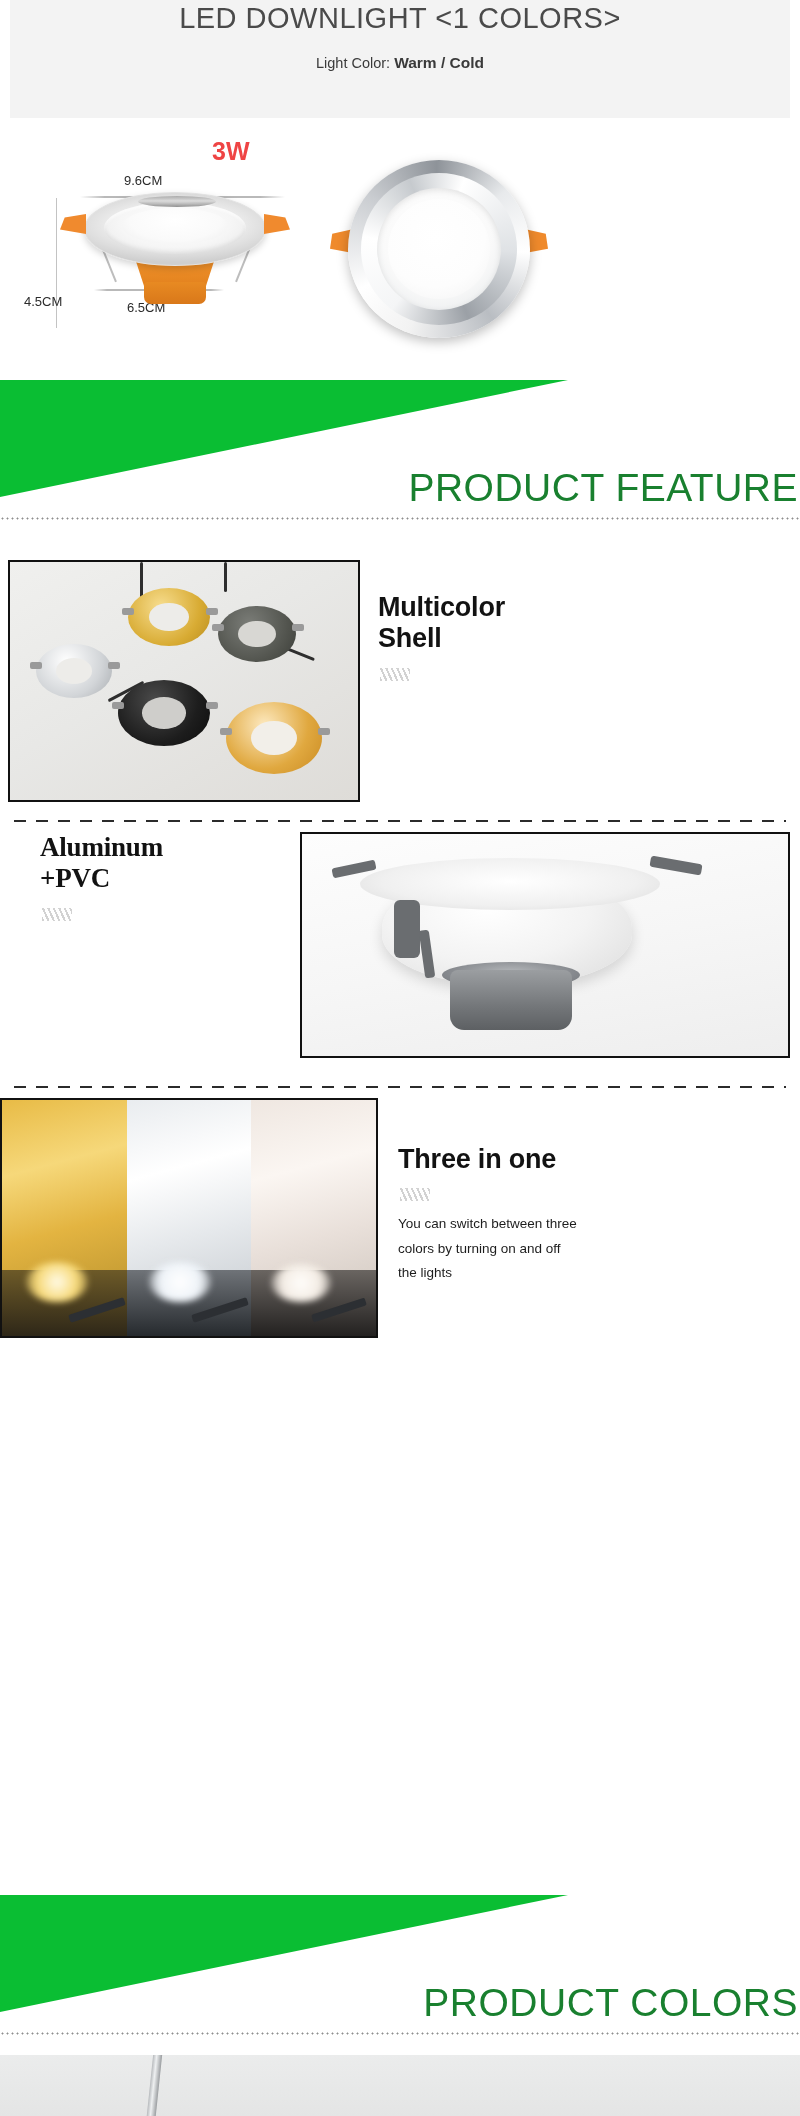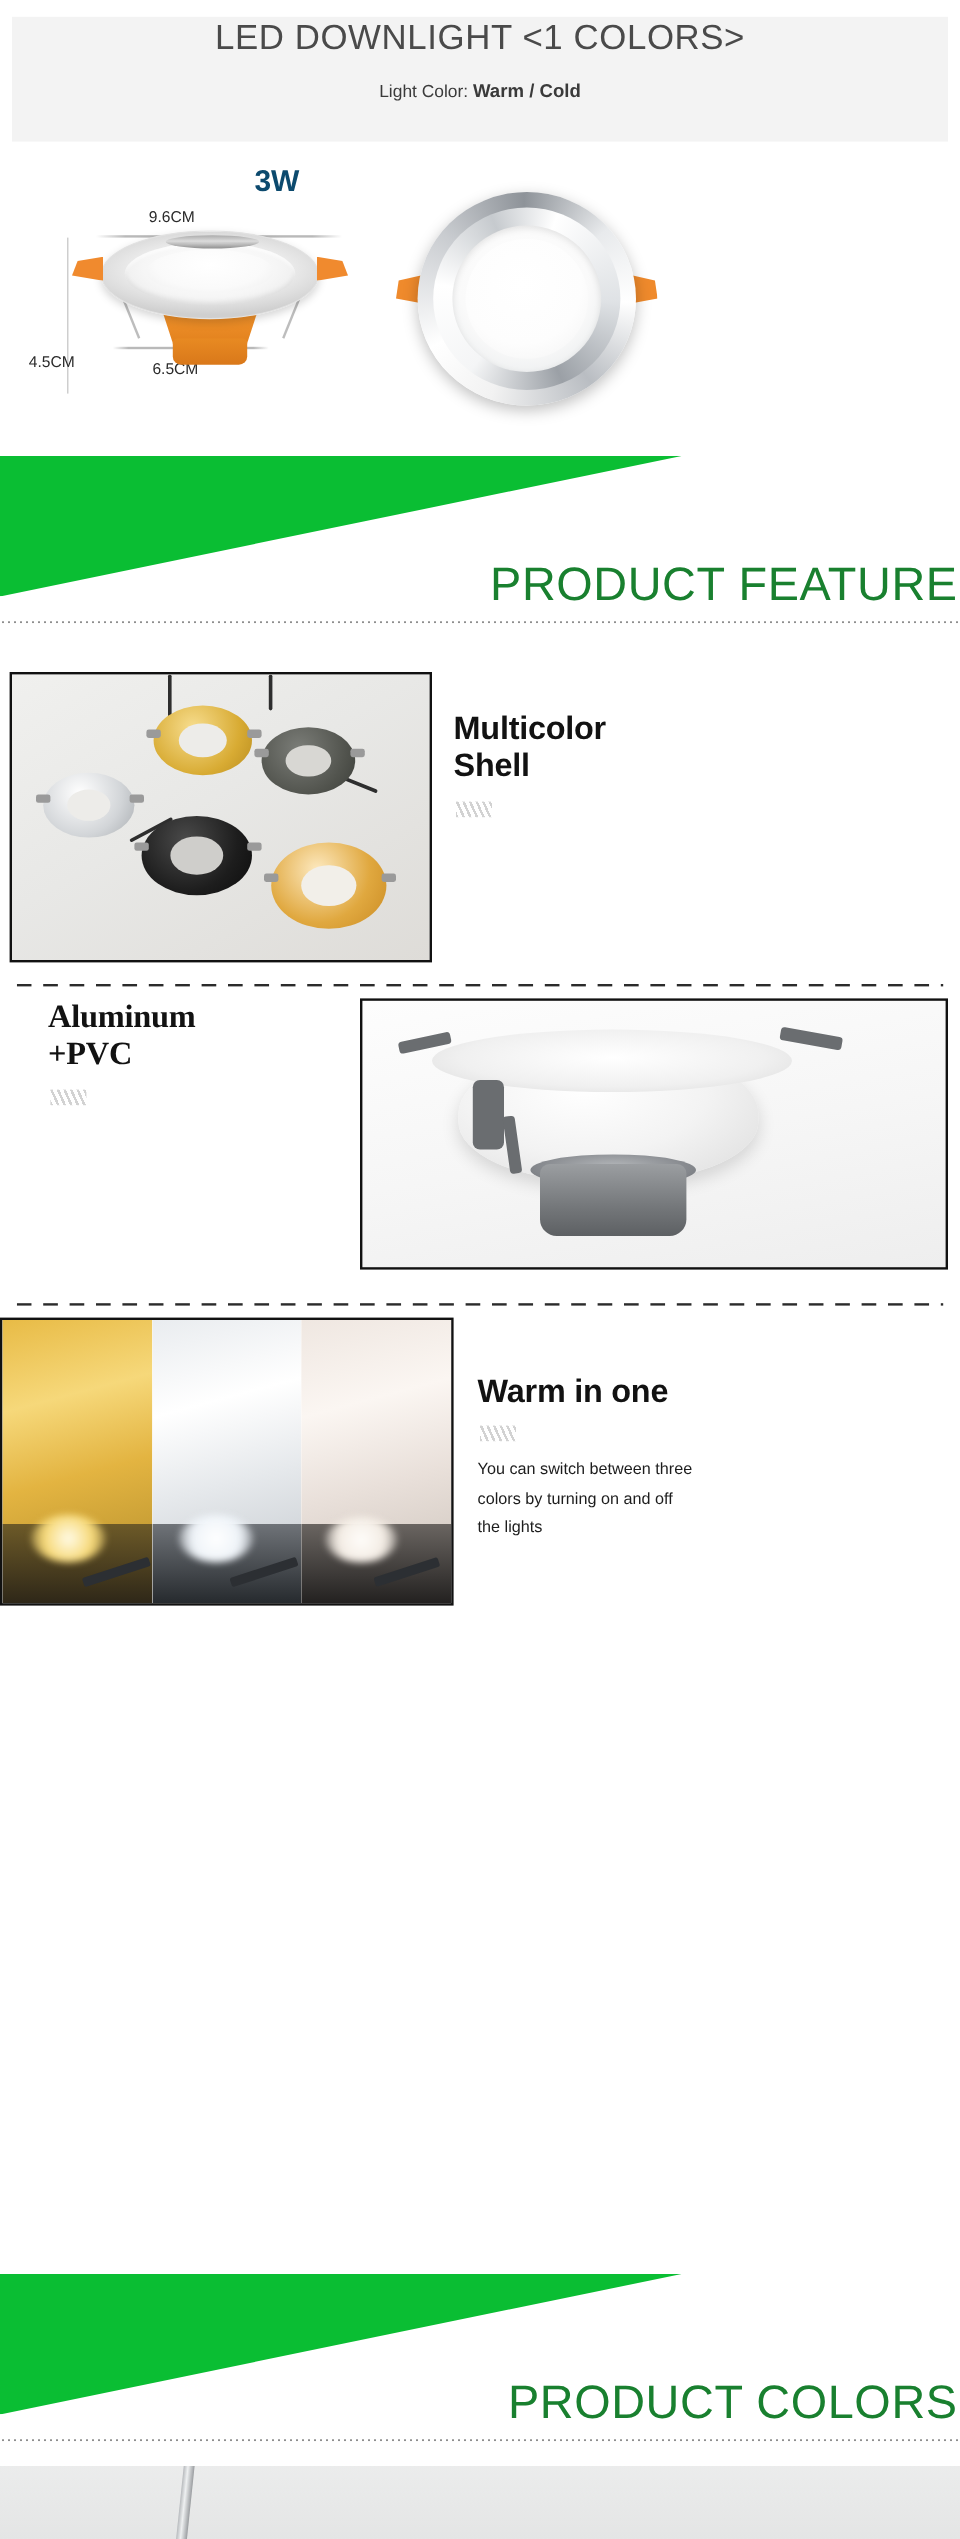--- a/index.html
+++ b/index.html
@@ -7,41 +7,40 @@
     width: 800px;
     background: #ffffff;
     font-family: "Liberation Sans", sans-serif;
   }
   body { width: 800px; height: 2116px; position: relative; overflow: hidden; }
 
   
   .spec-header {
     position: absolute; left: 10px; top: 0; width: 780px; height: 118px;
     background: #f3f3f3;
-    margin-top: 14px;
   }
   .spec-title {
     text-align: center; font-size: 29px; color: #4a4a4a;
     letter-spacing: 0.5px; padding-top: 2px; font-weight: 400;
     font-family: "Liberation Sans", sans-serif;
   }
   .spec-row {
     display: flex; justify-content: center; gap: 96px;
     margin-top: 17px; font-size: 14.5px; color: #3a3a3a;
   }
   .spec-light {
     text-align: center; margin-top: 19px; font-size: 14.5px; color: #3a3a3a;
   }
   .spec-light .u { font-weight: bold; font-size: 15.5px; }
 
   
   .diagram { position: absolute; left: 0; top: 118px; width: 800px; height: 262px; background:#fff; }
   .watt {
     position: absolute; left: 212px; top: 19px;
-    font-size: 25px; font-weight: bold; color: #0c4a6e; text-align: center;
+    font-size: 25px; font-weight: bold; color: #ef4444; text-align: center;
   }
   .dim-top-label { position: absolute; left: 124px; top: 55px; font-size: 13px; color:#2b2b2b; }
   .dim-top-line {
     position: absolute; left: 80px; top: 78px; width: 205px; height: 2px;
     background: linear-gradient(to right,#fff,#b9b9b9 12%,#b9b9b9 88%,#fff);
   }
   .dim-left-line { position: absolute; left: 56px; top: 80px; width: 1px; height: 130px; background:#c3c3c3; }
   .dim-left-label { position: absolute; left: 24px; top: 176px; font-size: 13px; color:#2b2b2b; }
   .dim-bot-line {
     position: absolute; left: 94px; top: 171px; width: 130px; height: 2px;
@@ -367,21 +366,21 @@
     <div class="pane pw3">
       <div class="wall"></div>
       <div class="desk"></div>
       <div class="lamp-glow" style="left:20px; bottom:34px; width:60px; height:38px; background:radial-gradient(circle,#fffdfa,#f3ece4 55%,rgba(230,222,212,0) 100%);"></div>
       <div class="lamp-arm" style="left:60px; bottom:22px; width:56px; height:8px; transform:rotate(-18deg);"></div>
     </div>
   </div>
 
   <div class="ftext" style="left:398px; top:46px; width:380px;">
     <div class="fh">
-      <span>Warm in one</span>
+      <span>Three in one</span>
     </div>
     <div class="hatch"></div>
     <div class="fb">
       <span>You can switch between three</span><br>
       <span>colors by turning on and off</span><br>
       <span>the lights</span>
     </div>
   </div>
 </div>
 

